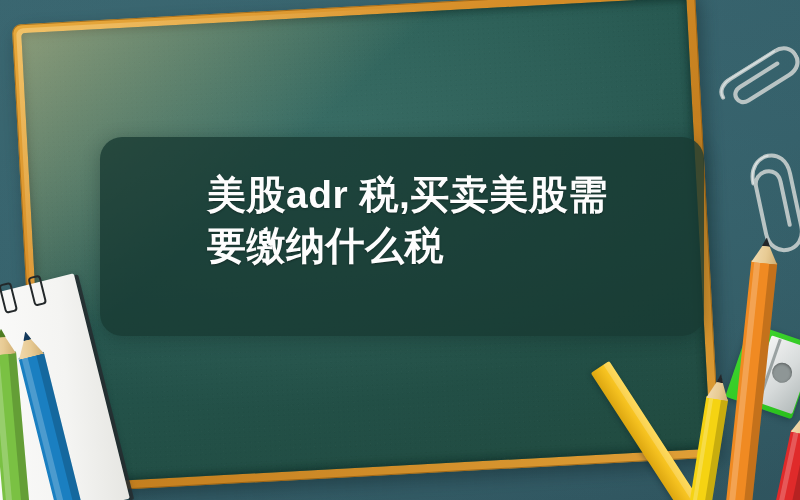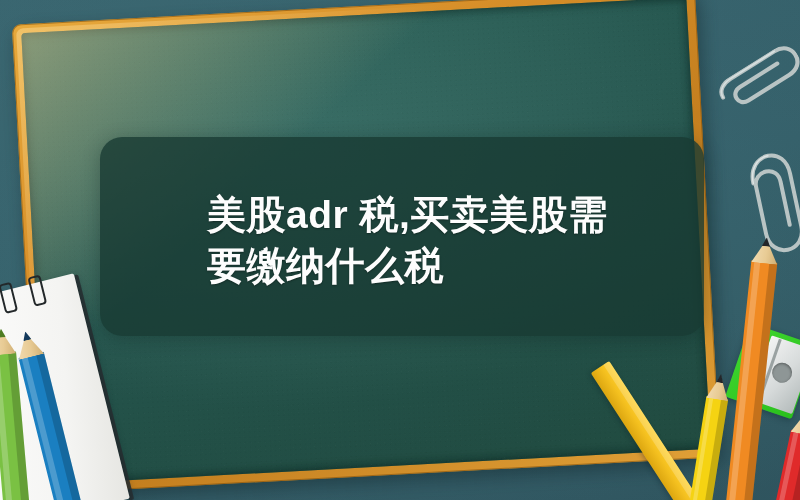--- a/index.html
+++ b/index.html
@@ -121,21 +121,20 @@
     left: 107px;
     top: 32px;
     width: 420px;
     color: #fdfdfd;
     font-size: 39px;
     font-weight: bold;
     line-height: 51px;
     letter-spacing: 0.5px;
     text-shadow: 0 1px 2px rgba(0,0,0,0.35);
     white-space: pre-wrap;
-    margin-top: 20px;
   }
 
   
   .clip {
     position: absolute;
     pointer-events: none;
   }
   .clip svg { display: block; }
 
   

